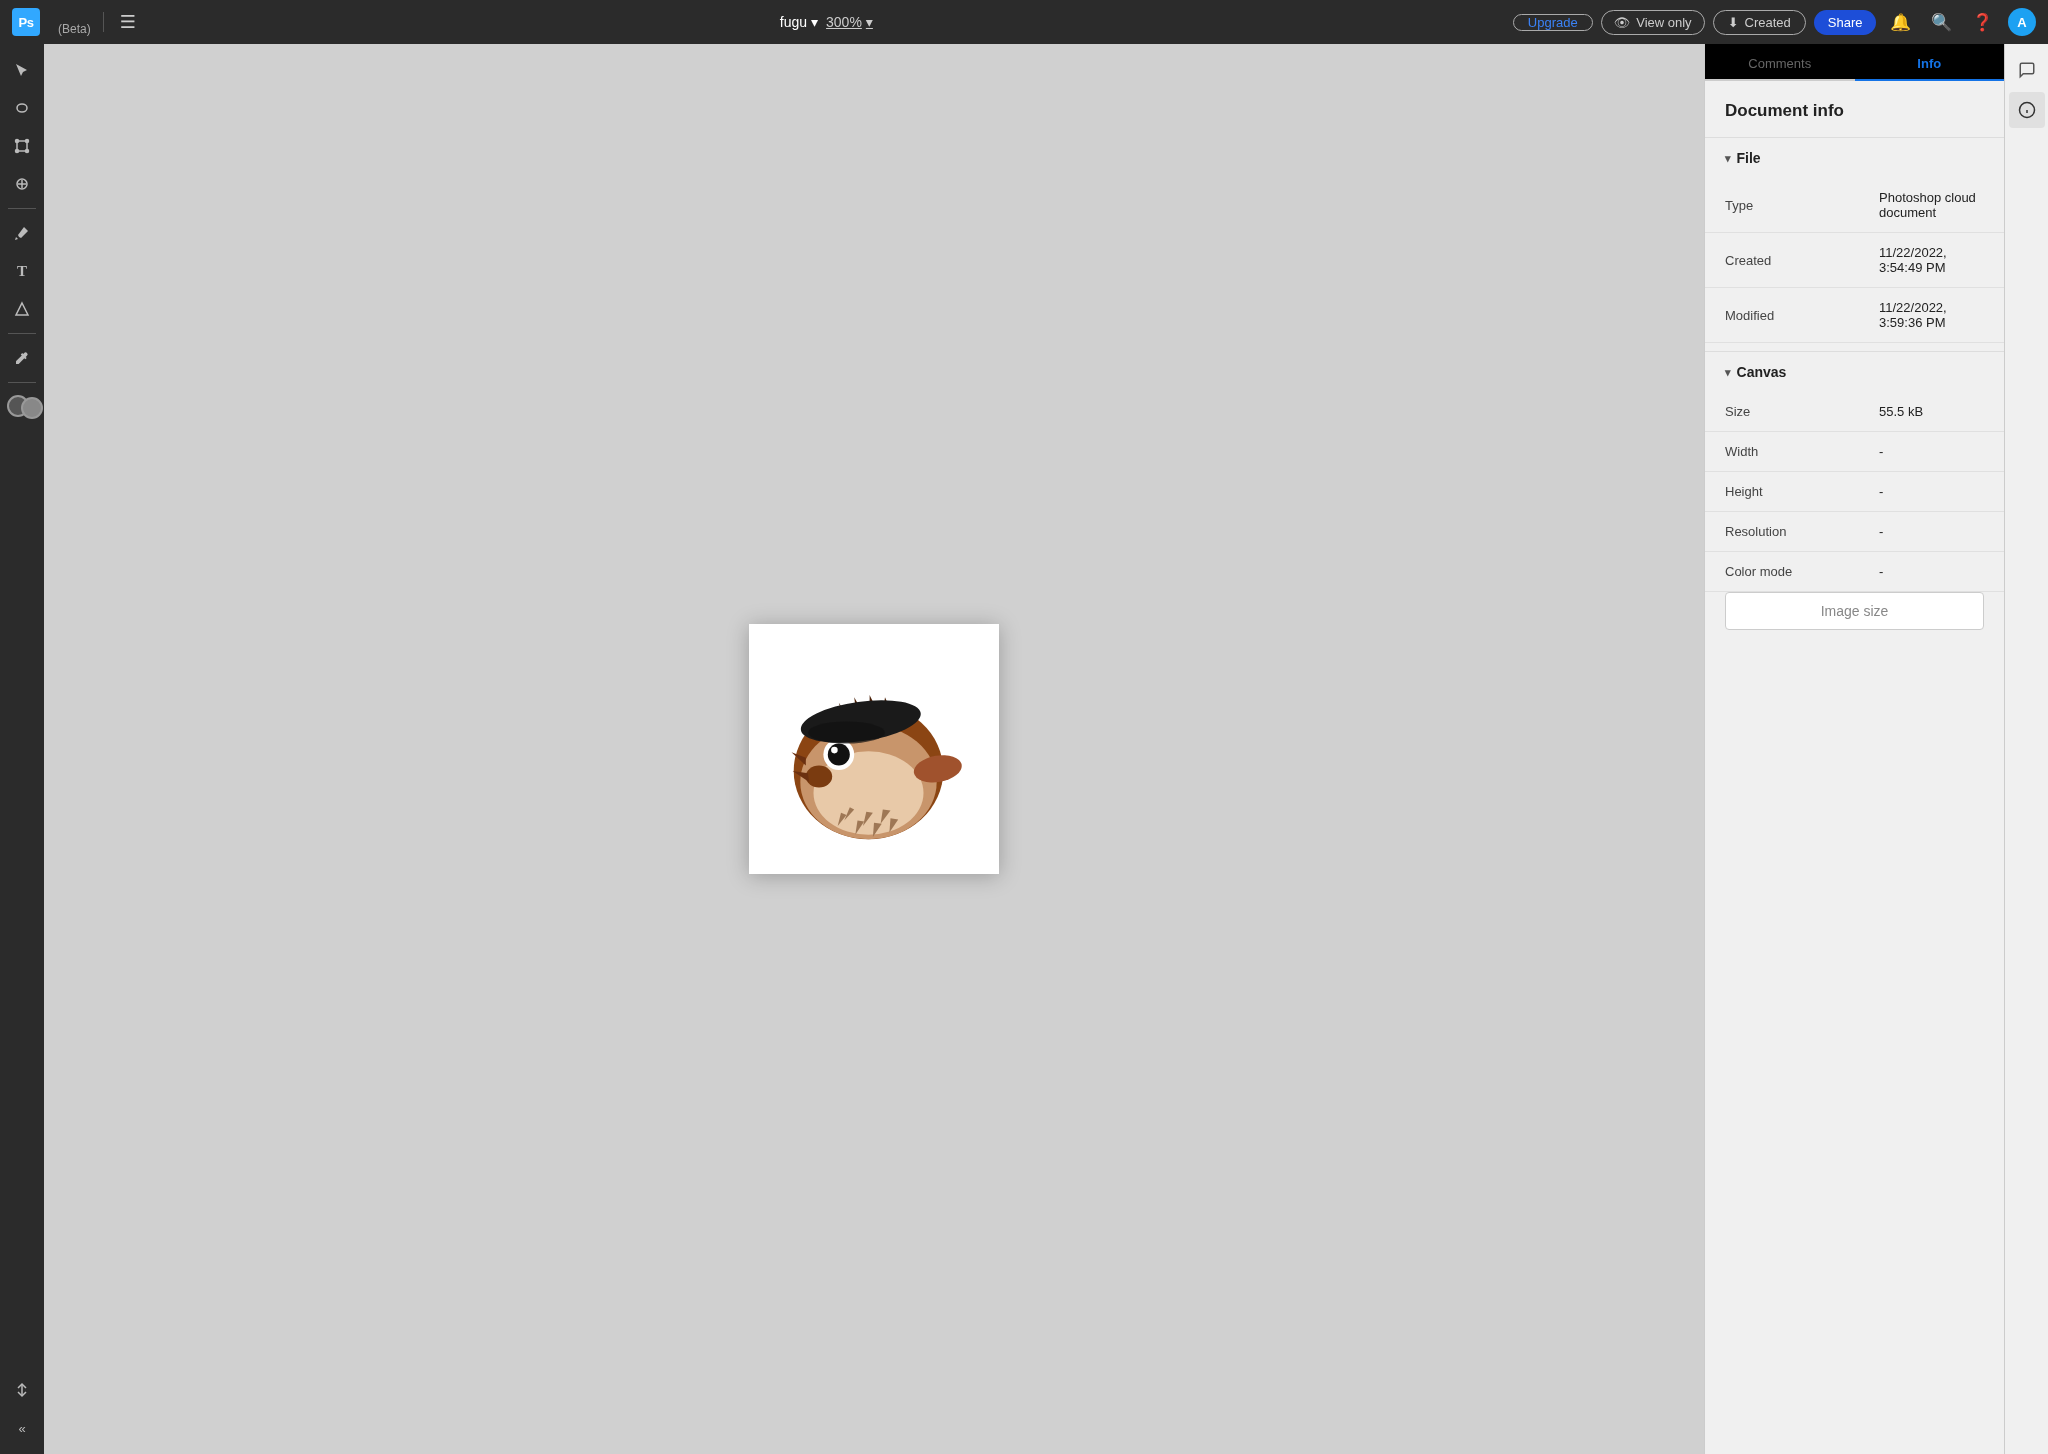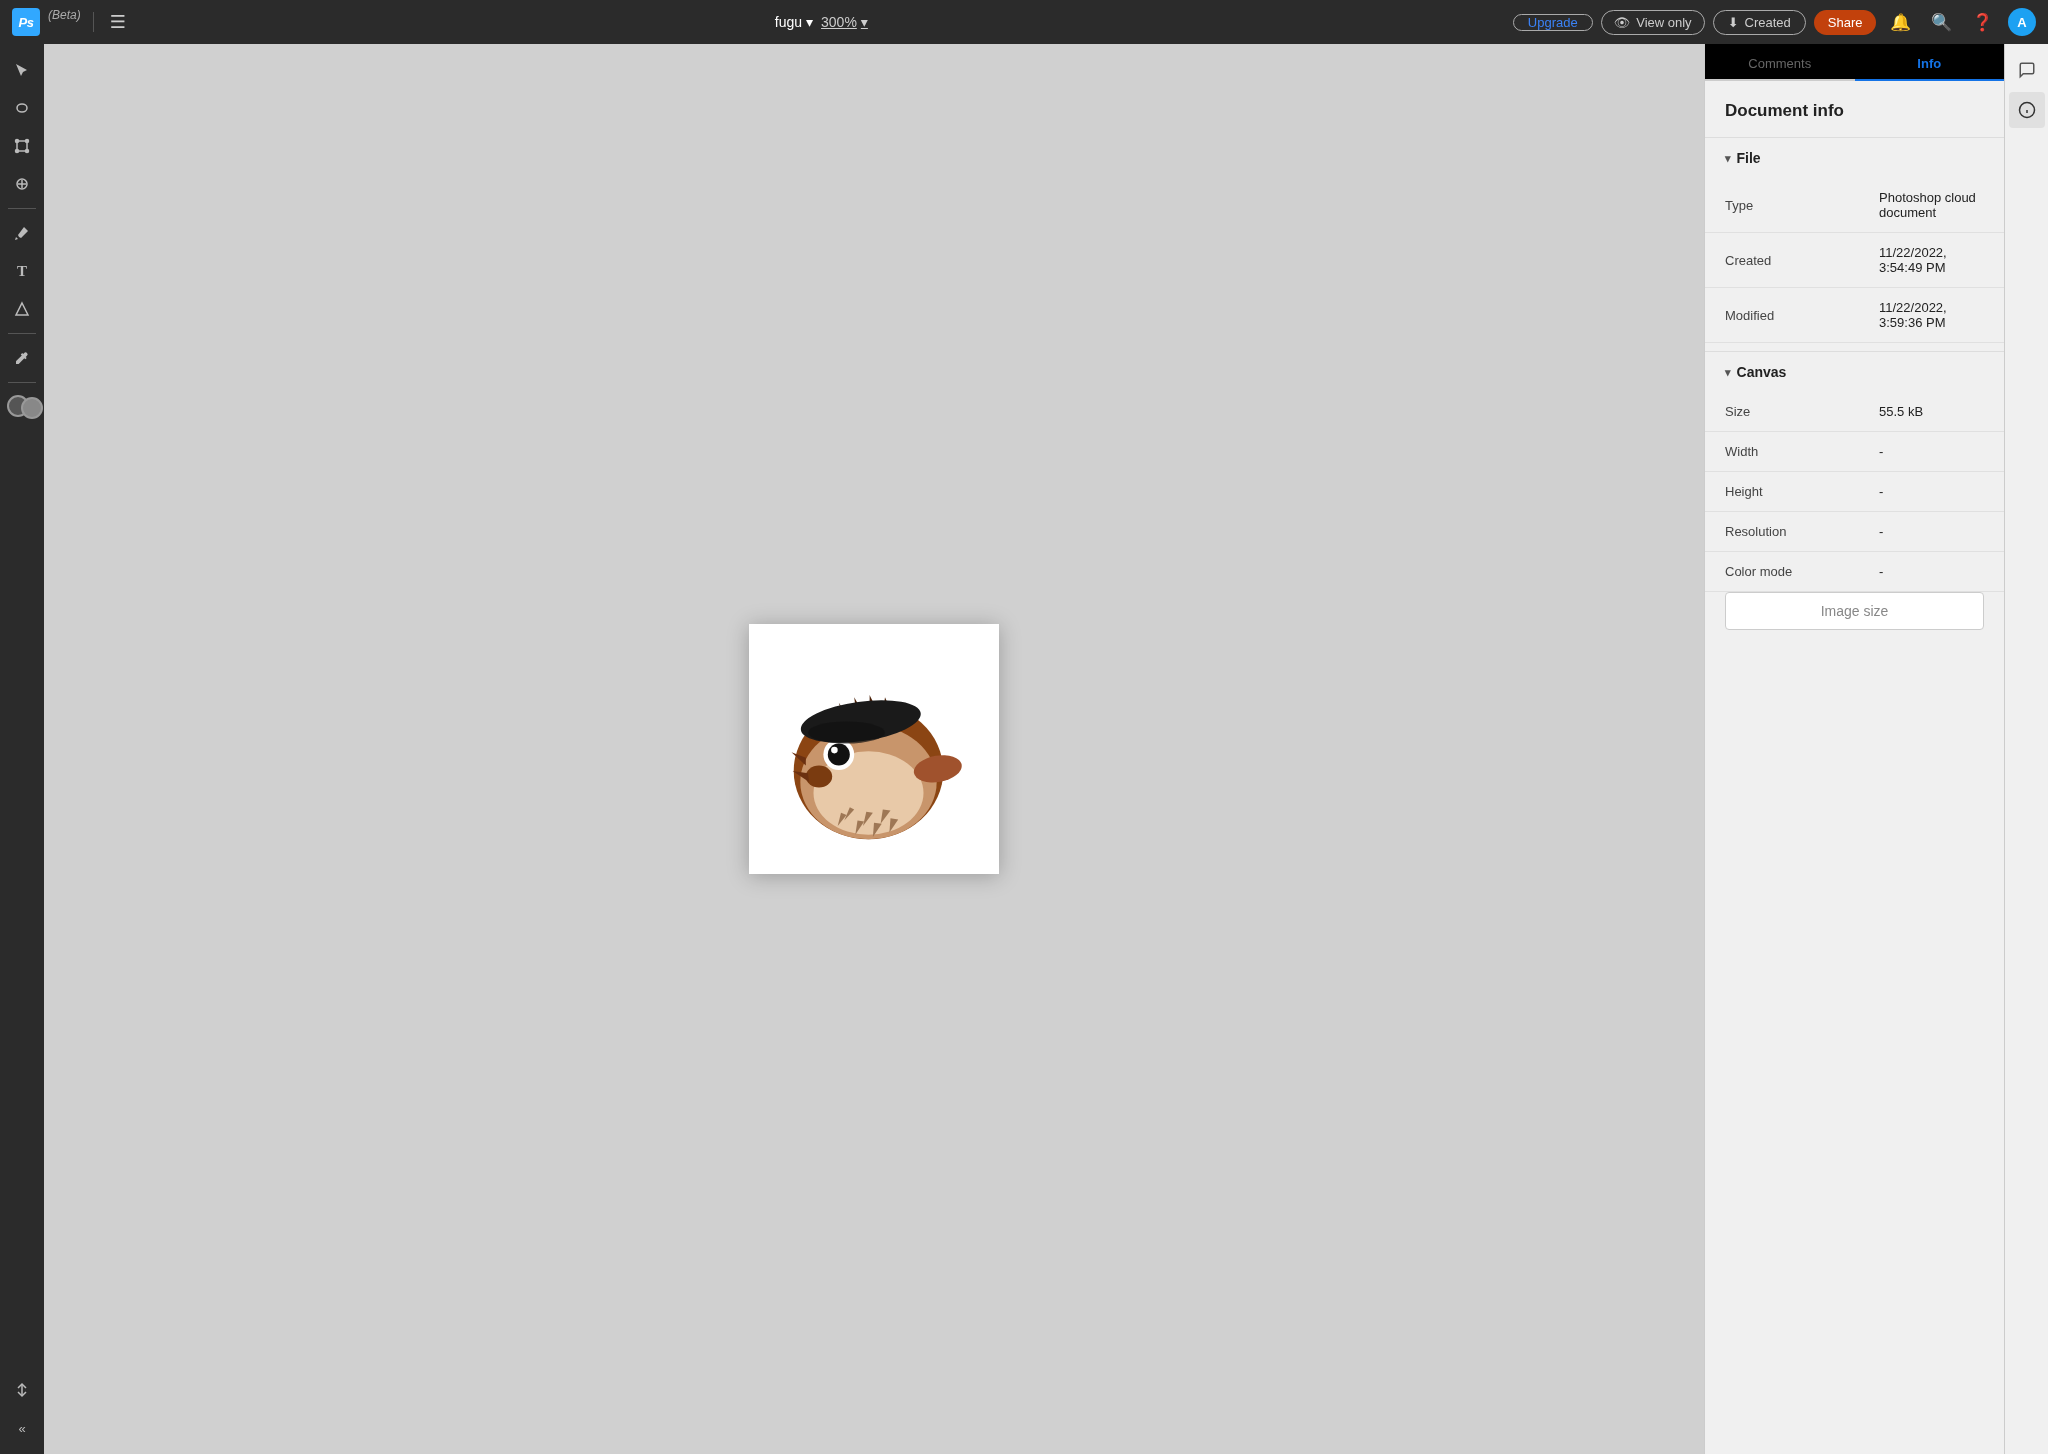--- a/index.html
+++ b/index.html
@@ -3,21 +3,21 @@
   <meta charset="utf-8">
   <style>
     * { box-sizing: border-box; margin: 0; padding: 0; }
     body { font-family: -apple-system, BlinkMacSystemFont, 'Segoe UI', Arial, sans-serif; background: #d4d4d4; display: flex; flex-direction: column; height: 100vh; overflow: hidden; }
 
     
     .topbar {
       display: flex; align-items: center; background: #2b2b2b; height: 44px;
       padding: 0 12px; gap: 8px; flex-shrink: 0; z-index: 100;
     }
-    .topbar-logo { display: flex; align-items: flex-start; gap: 8px; font-style: italic; }
+    .topbar-logo { display: flex; align-items: flex-end; gap: 18px; }
     .ps-logo {
       width: 28px; height: 28px; background: #31a8ff; border-radius: 4px;
       display: flex; align-items: center; justify-content: center;
       font-weight: 900; font-size: 13px; color: #fff; letter-spacing: -0.5px;
     }
     .ps-beta { color: #aaa; font-size: 12px; }
     .topbar-divider { width: 1px; height: 20px; background: #555; margin: 0 4px; }
     .hamburger-btn {
       background: none; border: none; cursor: pointer; color: #ccc;
       font-size: 18px; padding: 4px;
@@ -42,21 +42,21 @@
       background: none; border: 1.5px solid #aaa; border-radius: 16px;
       color: #ccc; font-size: 13px; padding: 4px 12px; cursor: pointer;
       display: flex; align-items: center; gap: 6px;
     }
     .download-btn {
       background: none; border: 1.5px solid #aaa; border-radius: 16px;
       color: #ccc; font-size: 13px; padding: 4px 14px; cursor: pointer;
       display: flex; align-items: center; gap: 6px;
     }
     .share-btn {
-      background: #c2410c; border: none; border-radius: 16px;
+      background: #1d4ed8; border: none; border-radius: 16px;
       color: #fff; font-size: 13px; padding: 5px 14px; cursor: pointer;
     }
     .topbar-icon-btn {
       background: none; border: none; cursor: pointer; color: #ccc;
       font-size: 17px; padding: 4px 6px;
     }
     .avatar {
       width: 28px; height: 28px; border-radius: 50%; background: #1da1f2;
       display: flex; align-items: center; justify-content: center;
       color: #fff; font-size: 13px; font-weight: 700; cursor: pointer;

